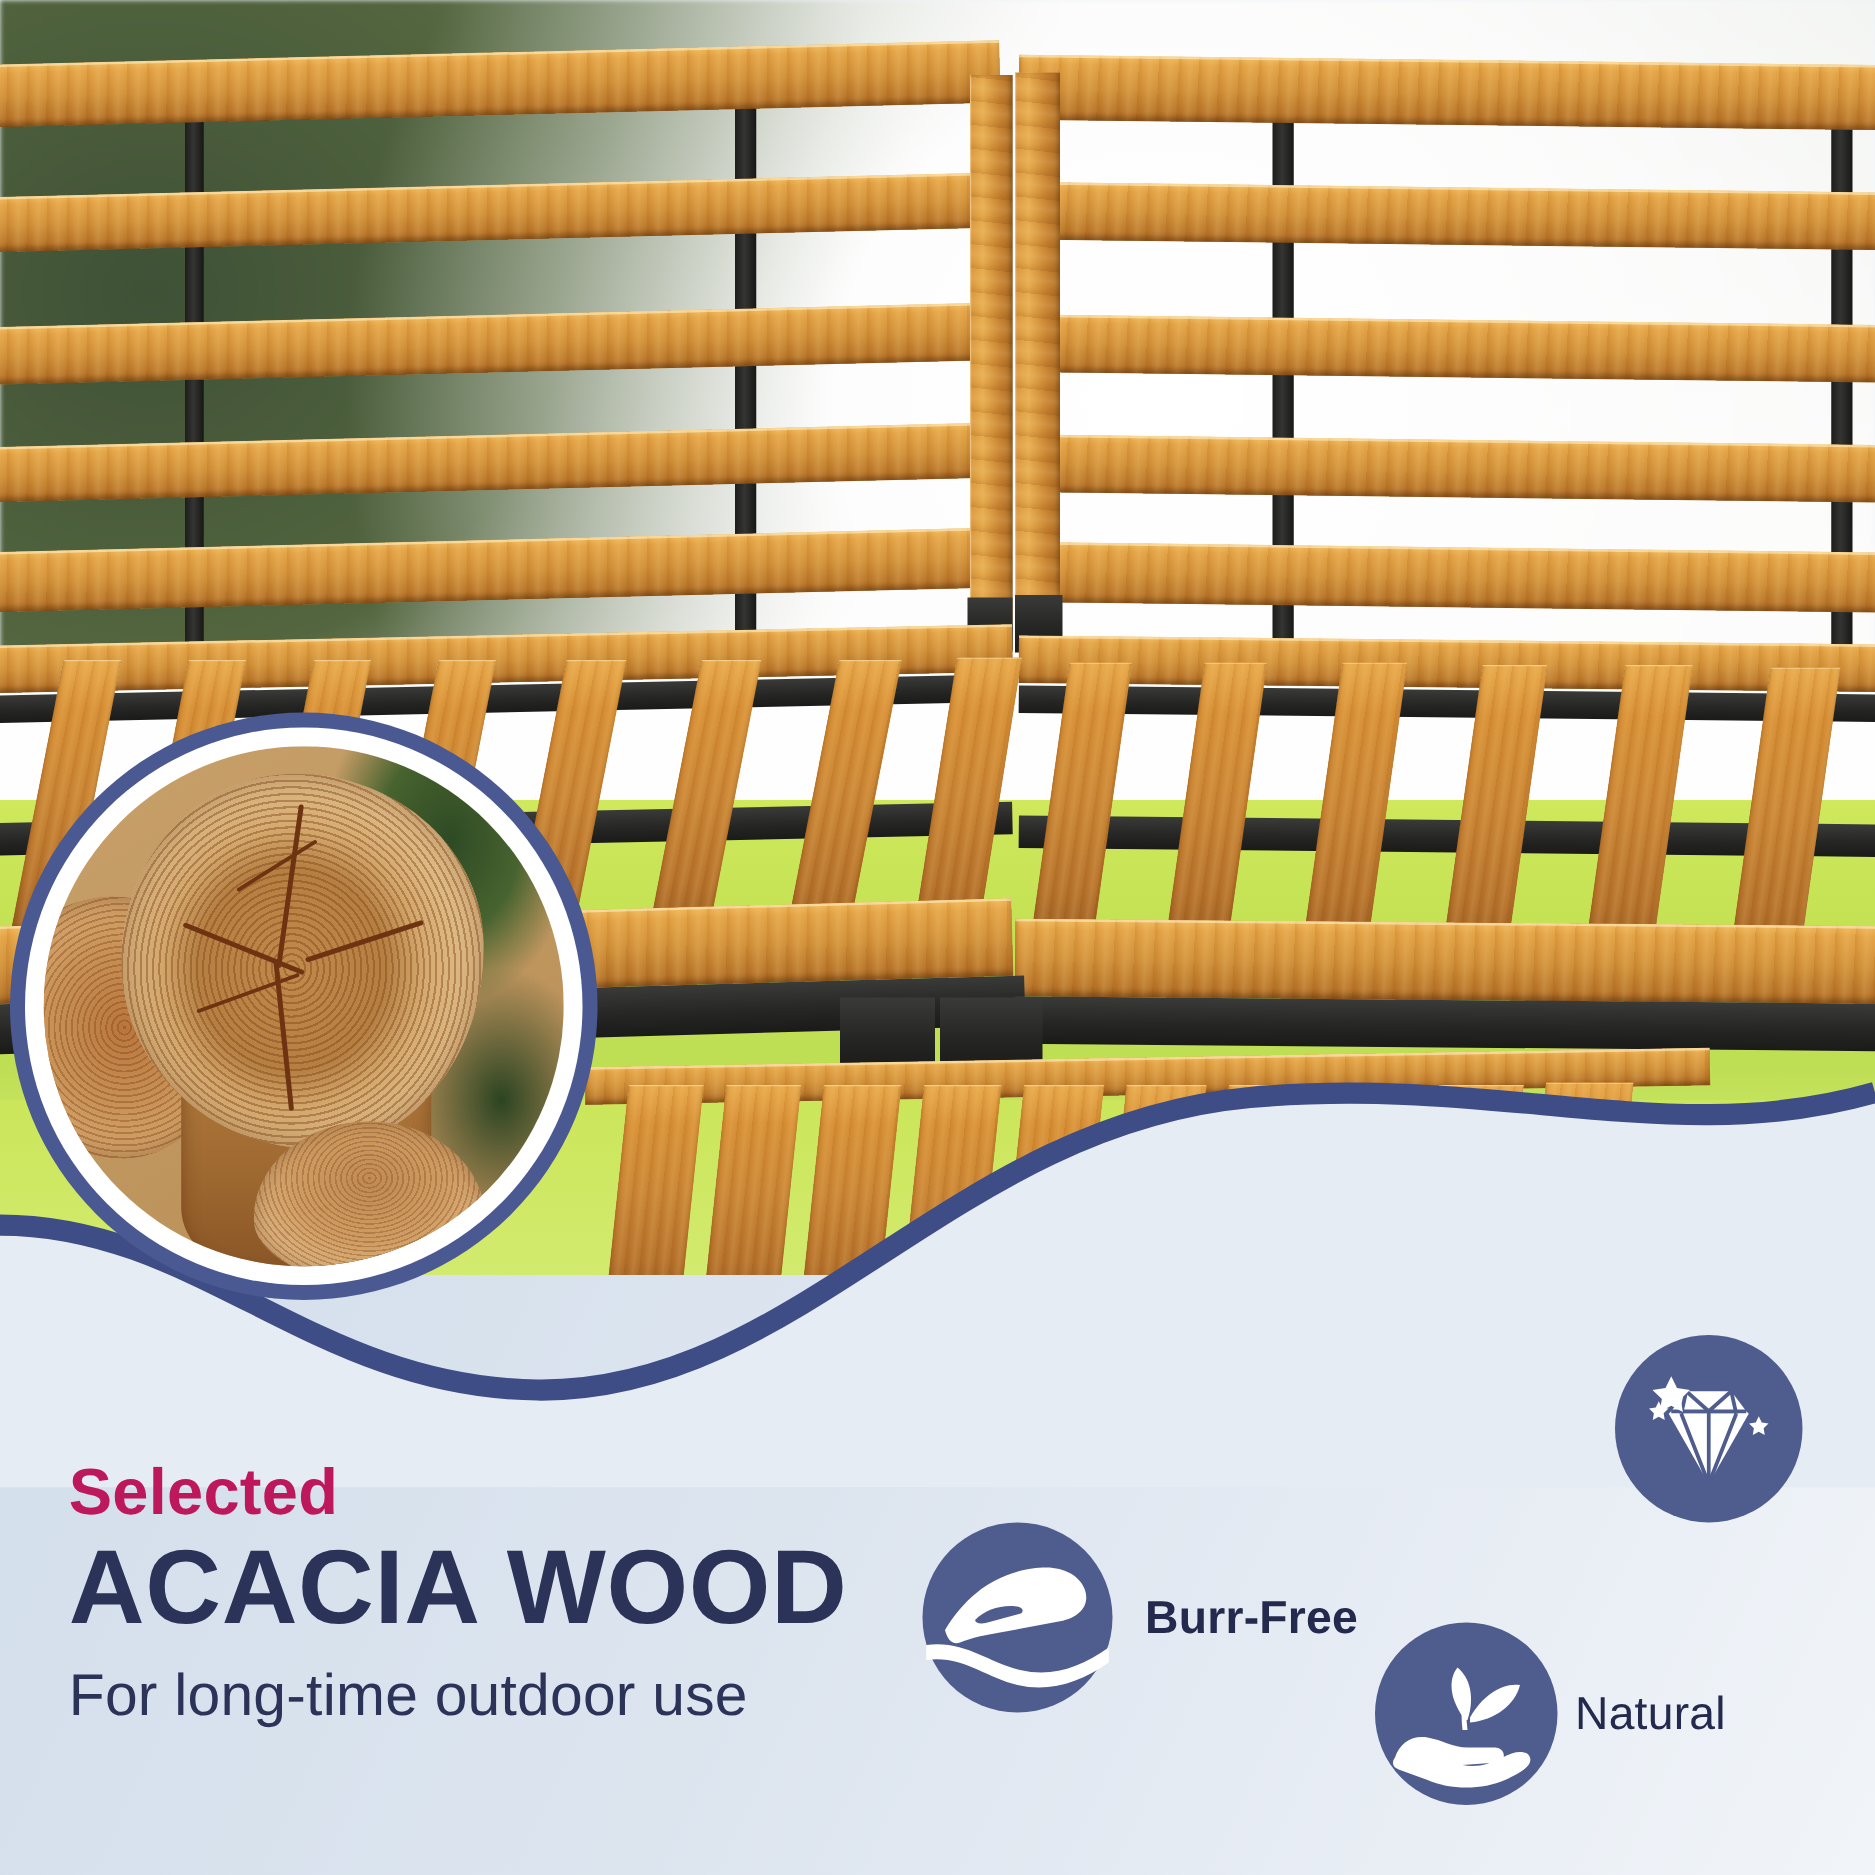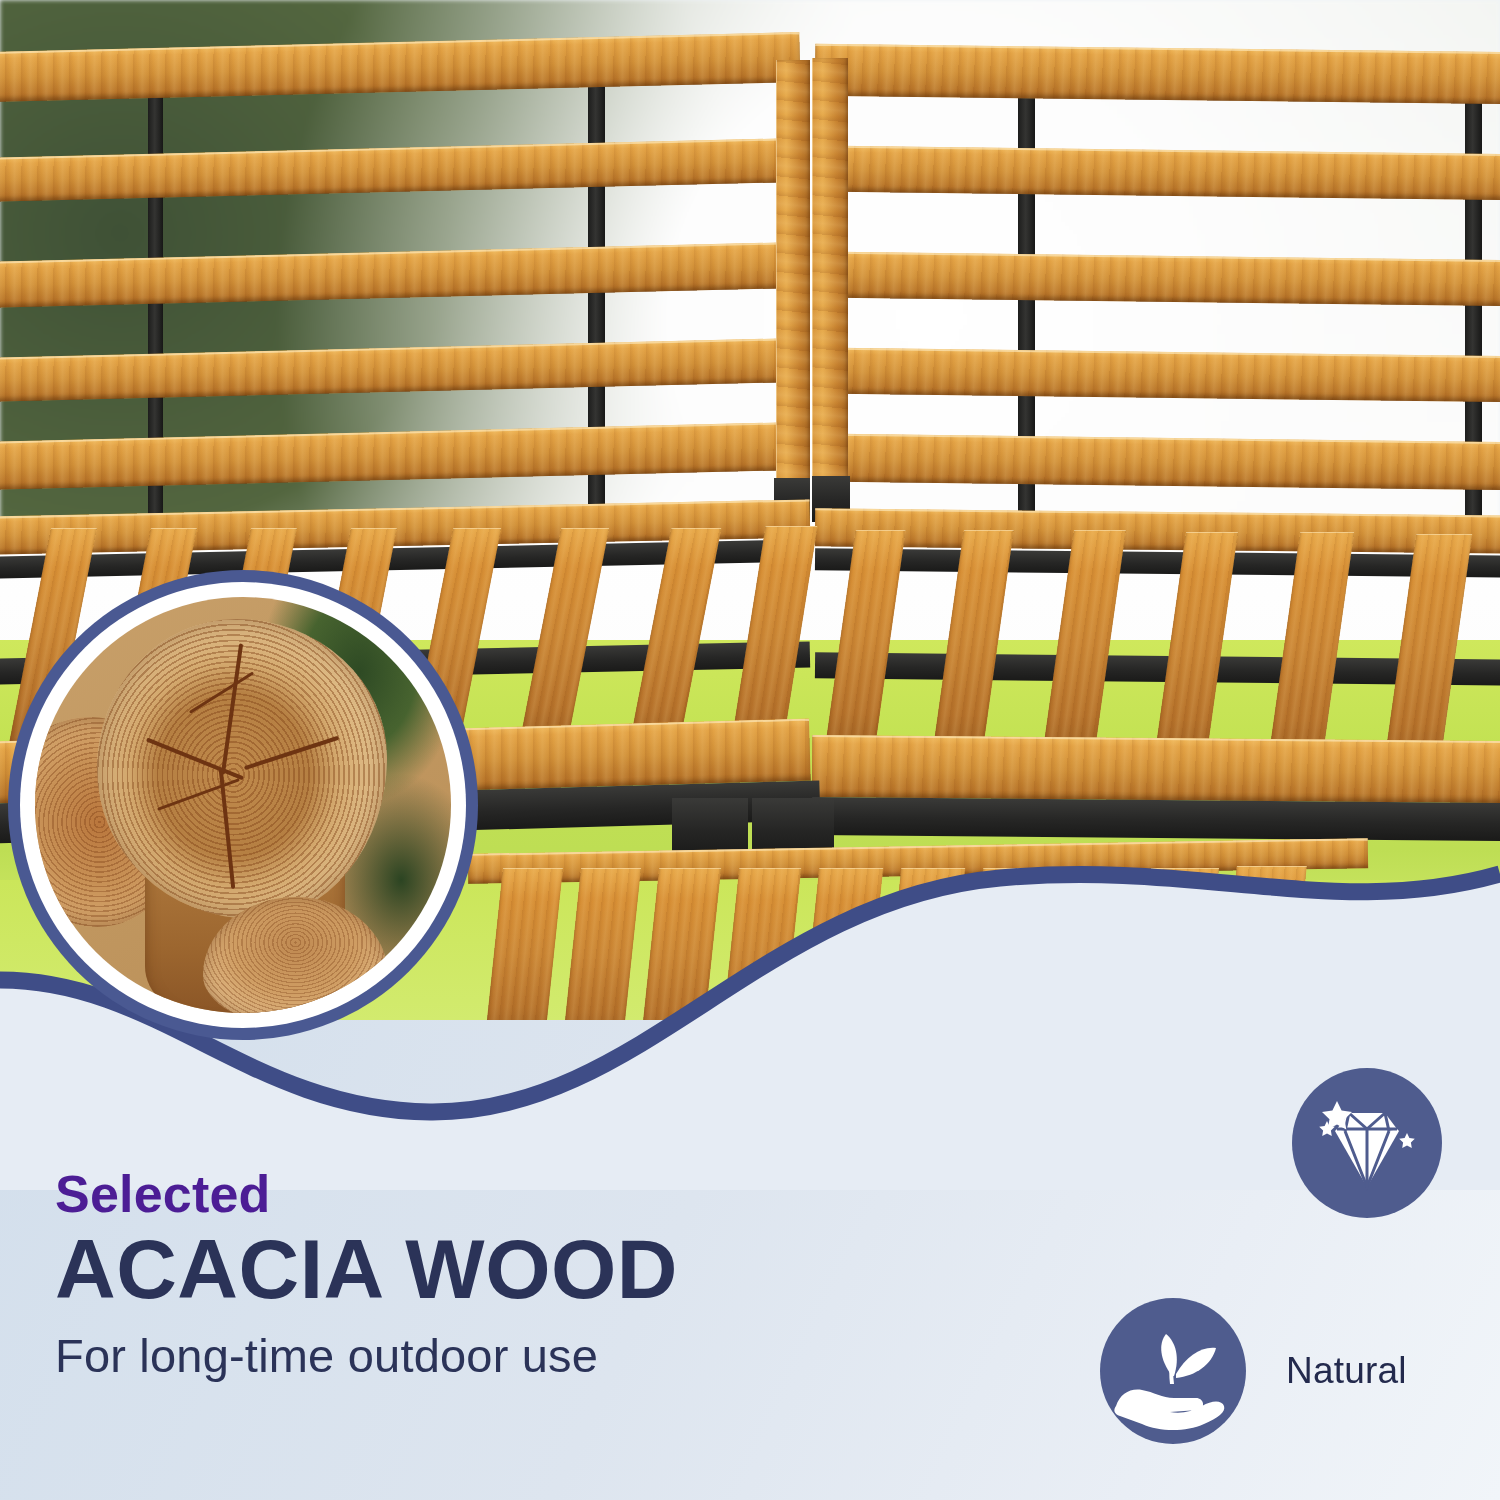--- a/index.html
+++ b/index.html
@@ -134,21 +134,21 @@
   
   .panel{
     position:absolute;left:0;top:1020px;width:1500px;height:480px;
     background:linear-gradient(115deg,#d3dfec 0%,#dde5ef 45%,#e9eef5 78%,#f1f5f9 100%);
     z-index:1;
   }
 
   
   .headings{position:absolute;left:55px;top:1168px;z-index:6;}
   .h-small{
-    font-size:52px;font-weight:700;color:#4c1d95;letter-spacing:.2px;
+    font-size:52px;font-weight:700;color:#be185d;letter-spacing:.2px;
     line-height:1.02;
   }
   .h-big{
     font-size:84px;font-weight:800;color:#2b3358;letter-spacing:.5px;
     line-height:1.06;margin-top:4px;text-align:right;
   }
   .h-sub{
     font-size:47px;font-weight:400;color:#2b3358;letter-spacing:.2px;
     line-height:1.1;margin-top:16px;
   }
@@ -169,21 +169,21 @@
   #f-abrasion{right:58px;top:1068px;}
   #f-abrasion .badge{width:150px;height:150px;}
   #f-abrasion .f-label{margin-right:24px;}
 
   #f-burr{left:738px;top:1218px;}
   #f-burr .badge{width:152px;height:152px;}
   #f-burr .f-label{margin-left:26px;}
 
   #f-natural{left:1100px;top:1298px;}
   #f-natural .badge{width:146px;height:146px;}
-  #f-natural .f-label{margin-left:40px;}
+  #f-natural .f-label{margin-left:14px;}
 </style>
 </head>
 <body>
 
 <div id="stage">
 
   <div class="photo">
     <div class="bg-blur"></div>
     <div class="skyband"></div>
     <div class="lawn"></div>
@@ -306,20 +306,30 @@
           <path d="M30 40 L52 96 L74 40"></path>
           <path d="M52 38 L52 96"></path>
         </g>
         <path d="M22 10 l4.6 9.4 10.4 1.5 -7.5 7.3 1.8 10.3 -9.3 -4.9 -9.3 4.9 1.8 -10.3 -7.5 -7.3 10.4 -1.5 Z" fill="#ffffff"></path>
         <path d="M12 30 l2.4 4.9 5.4 .8 -3.9 3.8 .9 5.4 -4.8 -2.5 -4.8 2.5 .9 -5.4 -3.9 -3.8 5.4 -.8 Z" fill="#ffffff"></path>
         <path d="M92 42 l2.4 4.9 5.4 .8 -3.9 3.8 .9 5.4 -4.8 -2.5 -4.8 2.5 .9 -5.4 -3.9 -3.8 5.4 -.8 Z" fill="#ffffff"></path>
       </svg>
     </span>
   </div>
 
+  <div class="feature" id="f-burr">
+    <span class="badge">
+      <svg width="152" height="152" viewBox="0 0 152 152">
+        <path d="M18 86 C36 56 62 38 96 36 C112 35 126 42 130 54 C134 66 126 76 110 79 L62 88 C50 90 40 92 30 96 C24 98 20 94 18 86 Z" fill="#ffffff"></path>
+        <path d="M42 78 C50 70 62 66 74 67 C80 67.5 82 71 78 73 L52 80 C46 81.5 42.5 80.5 42 78 Z" fill="#4f5c8e"></path>
+        <path d="M3 98 C34 94 52 112 78 118 C104 124 126 116 149 100 L149 112 C126 128 102 136 76 130 C50 124 32 106 3 110 Z" fill="#ffffff"></path>
+      </svg>
+    </span>
+    <span class="f-label">Burr-Free</span>
+  </div>
 
   <div class="feature" id="f-natural">
     <span class="badge">
       <svg width="146" height="146" viewBox="0 0 146 146">
         <path d="M72 78 C60 62 58 46 66 36 C76 44 80 60 74 78 Z" fill="#ffffff"></path>
         <path d="M76 76 C86 58 102 48 116 50 C112 66 96 78 76 80 Z" fill="#ffffff"></path>
         <path d="M73 62 C73 70 73 78 74 86 L70 86 C69 78 69 70 70 62 Z" fill="#ffffff"></path>
         <path d="M16 108 C20 96 30 90 42 92 C54 94 62 100 74 100 L96 100 C104 100 106 110 98 112 L70 114 C80 116 92 114 102 108 C112 102 122 102 124 108 C126 114 118 120 104 126 C86 134 60 134 42 126 L20 118 C14 116 13 112 16 108 Z" fill="#ffffff"></path>
       </svg>
     </span>

